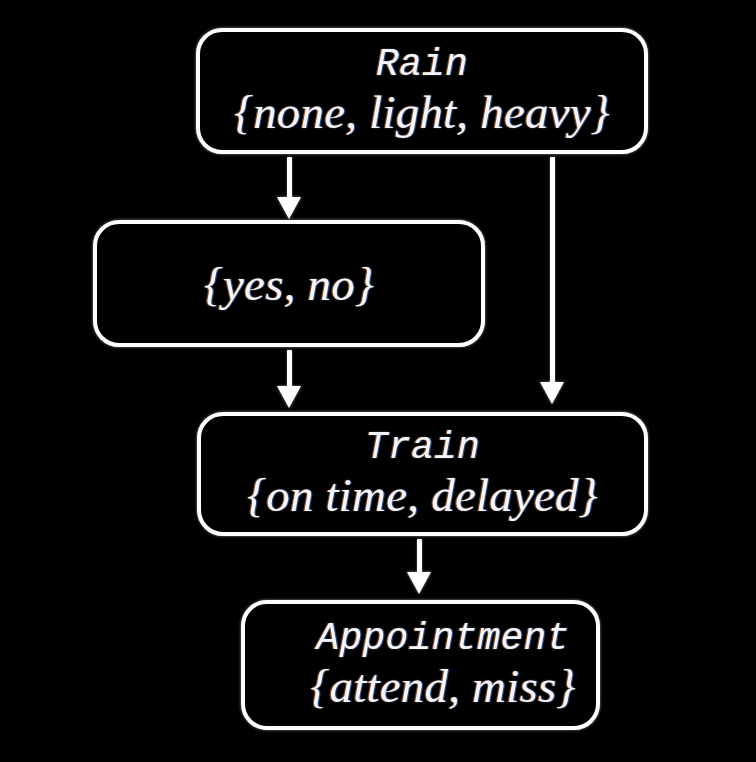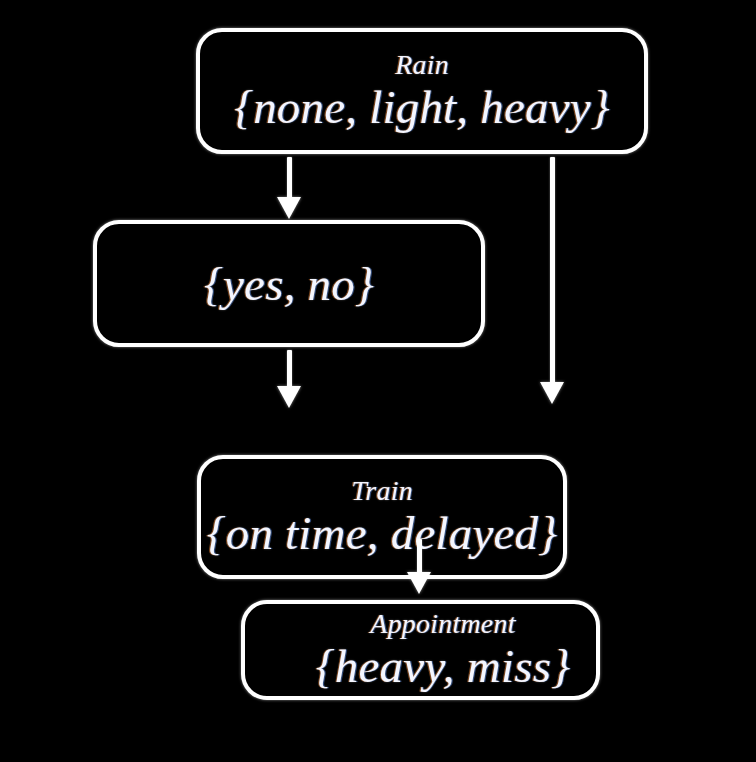--- a/index.html
+++ b/index.html
@@ -36,28 +36,28 @@
     color: #f4f6ff;
     text-align: center;
     white-space: nowrap;
     line-height: 1.08;
     letter-spacing: 0.2px;
     text-shadow:
       -1.2px 0 0 rgba(200,110,40,0.55),
        1.2px 0 0 rgba(80,130,220,0.50),
        0 0 2px rgba(255,255,255,0.35);
   }
-  .node-title  { font-size: 28px; }
+  .node-title  { font-size: 38px; font-family: Liberation Mono, monospace; }
   .node-domain { font-size: 47px; margin-top: 2px; }
 
   
   #node-rain        { left: 196px; top: 28px;  width: 452px; height: 126px; }
   #node-maintenance { left: 93px;  top: 220px; width: 392px; height: 127px; }
-  #node-train       { left: 197px; top: 412px; width: 370px; height: 124px; margin-top: 43px; }
-  #node-appointment { left: 241px; top: 600px; width: 359px; height: 100px; padding-left: 45px; }
+  #node-train       { left: 197px; top: 412px; width: 451px; height: 124px; }
+  #node-appointment { left: 241px; top: 600px; width: 359px; height: 130px; padding-left: 45px; }
 
   
   .edge {
     position: absolute;
   }
   .edge-line {
     position: absolute;
     background: #ffffff;
     width: 5px;
     border-radius: 1px;
@@ -103,21 +103,21 @@
     <div class="node-domain">{yes, no}</div>
   </div>
 
   <div class="node" id="node-train">
     <div class="node-title">Train</div>
     <div class="node-domain">{on time, delayed}</div>
   </div>
 
   <div class="node" id="node-appointment">
     <div class="node-title">Appointment</div>
-    <div class="node-domain">{heavy, miss}</div>
+    <div class="node-domain">{attend, miss}</div>
   </div>
 
   <div class="edge" id="edge-rain-maintenance">
     <div class="edge-line"></div>
     <div class="edge-head"></div>
   </div>
 
   <div class="edge" id="edge-rain-train">
     <div class="edge-line"></div>
     <div class="edge-head"></div>

